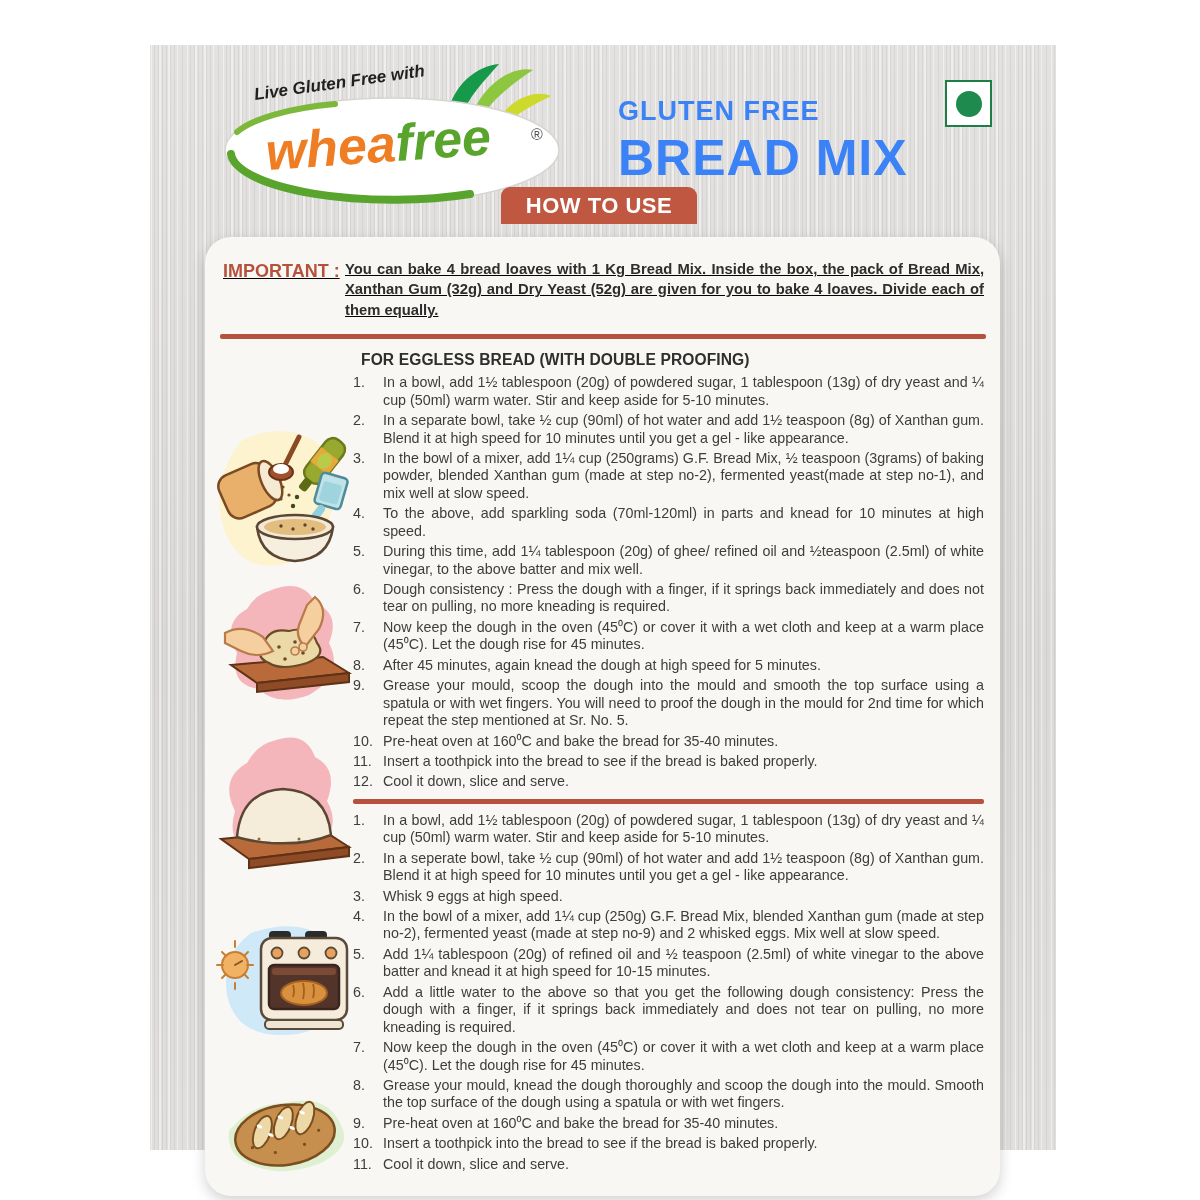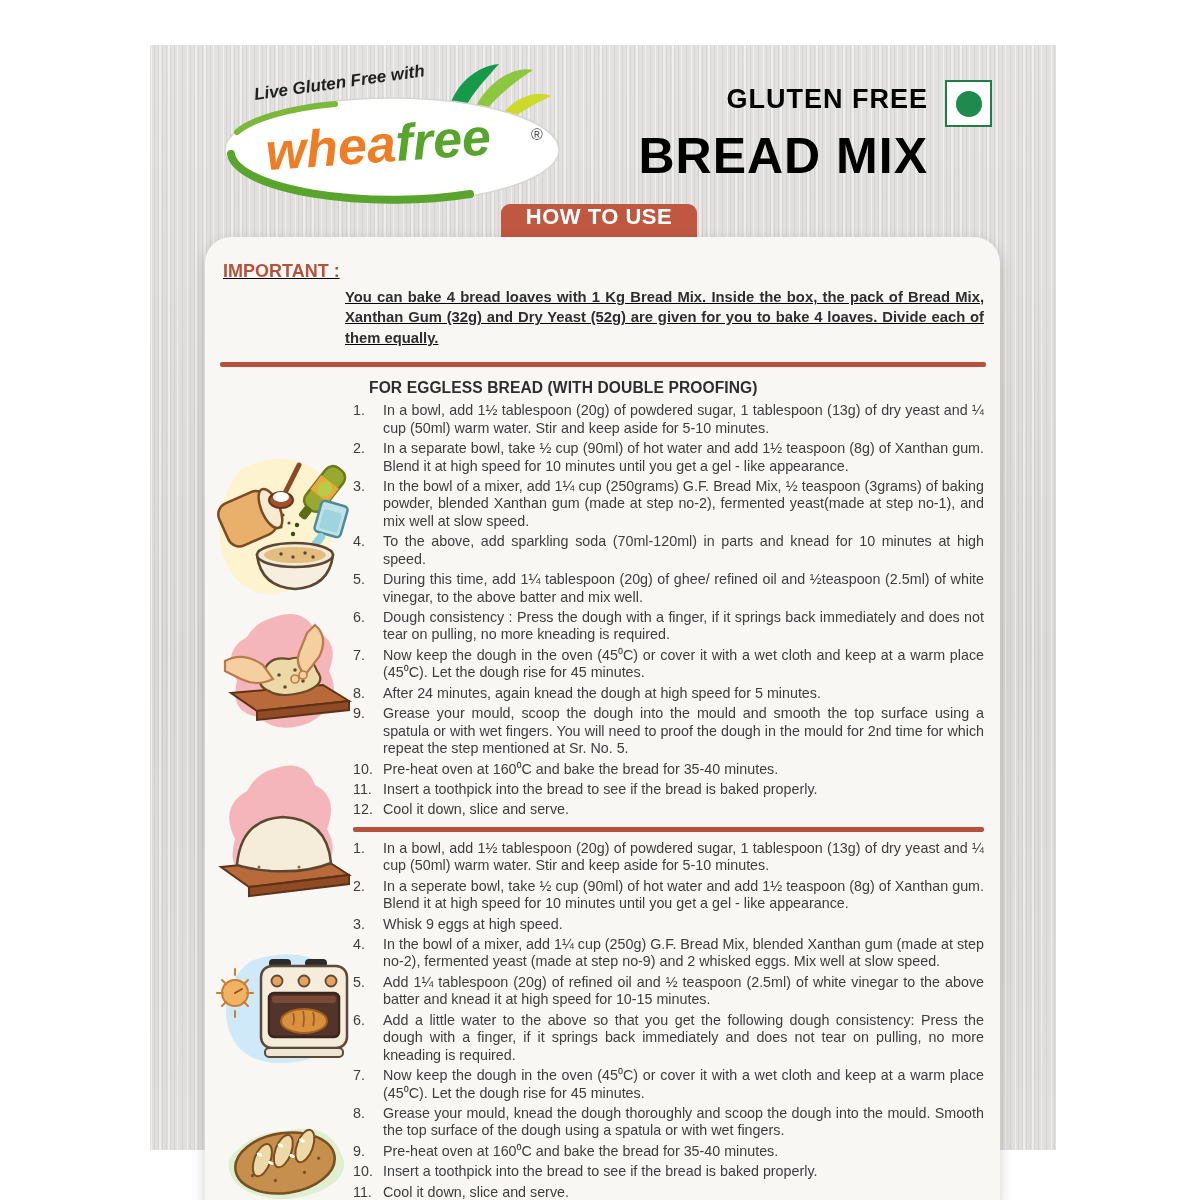--- a/index.html
+++ b/index.html
@@ -12,48 +12,48 @@
     position:absolute; left:150px; top:45px; width:906px; height:1105px;
     background-color:#dedddb;
     background-image:
       repeating-linear-gradient(90deg, rgba(110,110,108,0.10) 0 1px, rgba(0,0,0,0) 1px 4px),
       repeating-linear-gradient(90deg, rgba(255,255,255,0.45) 0 2px, rgba(0,0,0,0) 2px 9px),
       linear-gradient(180deg,#e3e2e0 0%,#dad9d7 55%,#e0dfdd 100%);
   }
 
   
   .logo-svg { position:absolute; left:215px; top:58px; width:350px; height:150px; }
-  .product-title { position:absolute; left:618px; top:84px; width:310px; text-align:right; color:#000000; }
+  .product-title { position:absolute; left:618px; top:96px; width:310px; text-align:left; color:#3b82f6; }
   .product-title .line1 { font-size:27px; font-weight:bold; letter-spacing:1px; }
-  .product-title .line2 { font-size:50px; font-weight:bold; letter-spacing:1px; margin-top:12px; }
+  .product-title .line2 { font-size:50px; font-weight:bold; letter-spacing:1px; margin-top:2px; }
   .veg-mark { position:absolute; left:945px; top:80px; width:47px; height:47px; background:#ffffff;
     border:2px solid #1e7e45; display:flex; align-items:center; justify-content:center; }
   .veg-mark .dot { width:26px; height:26px; border-radius:50%; background:#1e8a4d; }
 
-  .banner { position:absolute; left:501px; top:204px; width:196px; height:37px;
-    background:#c05740; border-radius:9px 9px 0 0; display:flex; align-items:flex-start; justify-content:center; }
+  .banner { position:absolute; left:501px; top:187px; width:196px; height:37px;
+    background:#c05740; border-radius:9px 9px 0 0; display:flex; align-items:center; justify-content:center; }
   .banner span { color:#ffffff; font-weight:bold; font-size:22px; letter-spacing:0.5px; }
 
   
   .card { position:absolute; left:205px; top:237px; width:795px; min-height:886px;
     background:#f8f7f3; border-radius:26px; box-shadow:0 5px 14px rgba(0,0,0,0.18);
     padding:16px 0 16px 0; }
 
   .important-row { display:flex; padding:6px 16px 4px 18px;text-decoration:underline; }
   .important-label { width:122px; flex:none; color:#b5513c; font-weight:bold; font-size:18px; padding-top:2px; }
-  .important-text { flex:1; font-weight:bold; font-size:14.8px; line-height:1.38; color:#2e2e2e; text-align:justify;margin-top:28px; }
+  .important-text { flex:1; font-weight:bold; font-size:14.8px; line-height:1.38; color:#2e2e2e; text-align:justify; }
 
   .divider { height:5px; background:#b5513c; margin:10px 14px 0 15px; border-radius:2px; }
 
   .body-wrap { position:relative; }
   .illos { position:absolute; left:0; top:0; width:148px; height:100%; }
   .illos svg { position:absolute; }
   .steps-col { margin-left:148px; padding:10px 16px 4px 0; }
 
-  .section-heading { font-size:15.6px; font-weight:bold; color:#2e2e2e; margin:2px 0 5px 16px; letter-spacing:0.1px; }
+  .section-heading { font-size:15.6px; font-weight:bold; color:#2e2e2e; margin:2px 0 5px 8px; letter-spacing:0.1px; }
   ol.steps { list-style:none; }
   ol.steps li { display:flex; margin-bottom:3px; color:#3d3d3d; font-size:14.3px; line-height:1.22; }
   ol.steps .n { width:30px; flex:none; }
   ol.steps .t { flex:1; text-align:justify; }
   .divider2 { height:5px; background:#b5513c; margin:8px 0 8px 0; border-radius:2px; }
 </style>
 </head>
 <body>
 
 <div class="page">
@@ -220,21 +220,21 @@
           <li>
               <span class="n">6.</span>
               <span class="t">Dough consistency : Press the dough with a finger, if it springs back immediately and does not tear on pulling, no more kneading is required.</span>
             </li>
           <li>
               <span class="n">7.</span>
               <span class="t">Now keep the dough in the oven (45⁰C) or cover it with a wet cloth and keep at a warm place (45⁰C). Let the dough rise for 45 minutes.</span>
             </li>
           <li>
               <span class="n">8.</span>
-              <span class="t">After 24 minutes, again knead the dough at high speed for 5 minutes.</span>
+              <span class="t">After 45 minutes, again knead the dough at high speed for 5 minutes.</span>
             </li>
           <li>
               <span class="n">9.</span>
               <span class="t">Grease your mould, scoop the dough into the mould and smooth the top surface using a spatula or with wet fingers. You will need to proof the dough in the mould for 2nd time for which repeat the step mentioned at Sr. No. 5.</span>
             </li>
           <li>
               <span class="n">10.</span>
               <span class="t">Pre-heat oven at 160⁰C and bake the bread for 35-40 minutes.</span>
             </li>
           <li>

